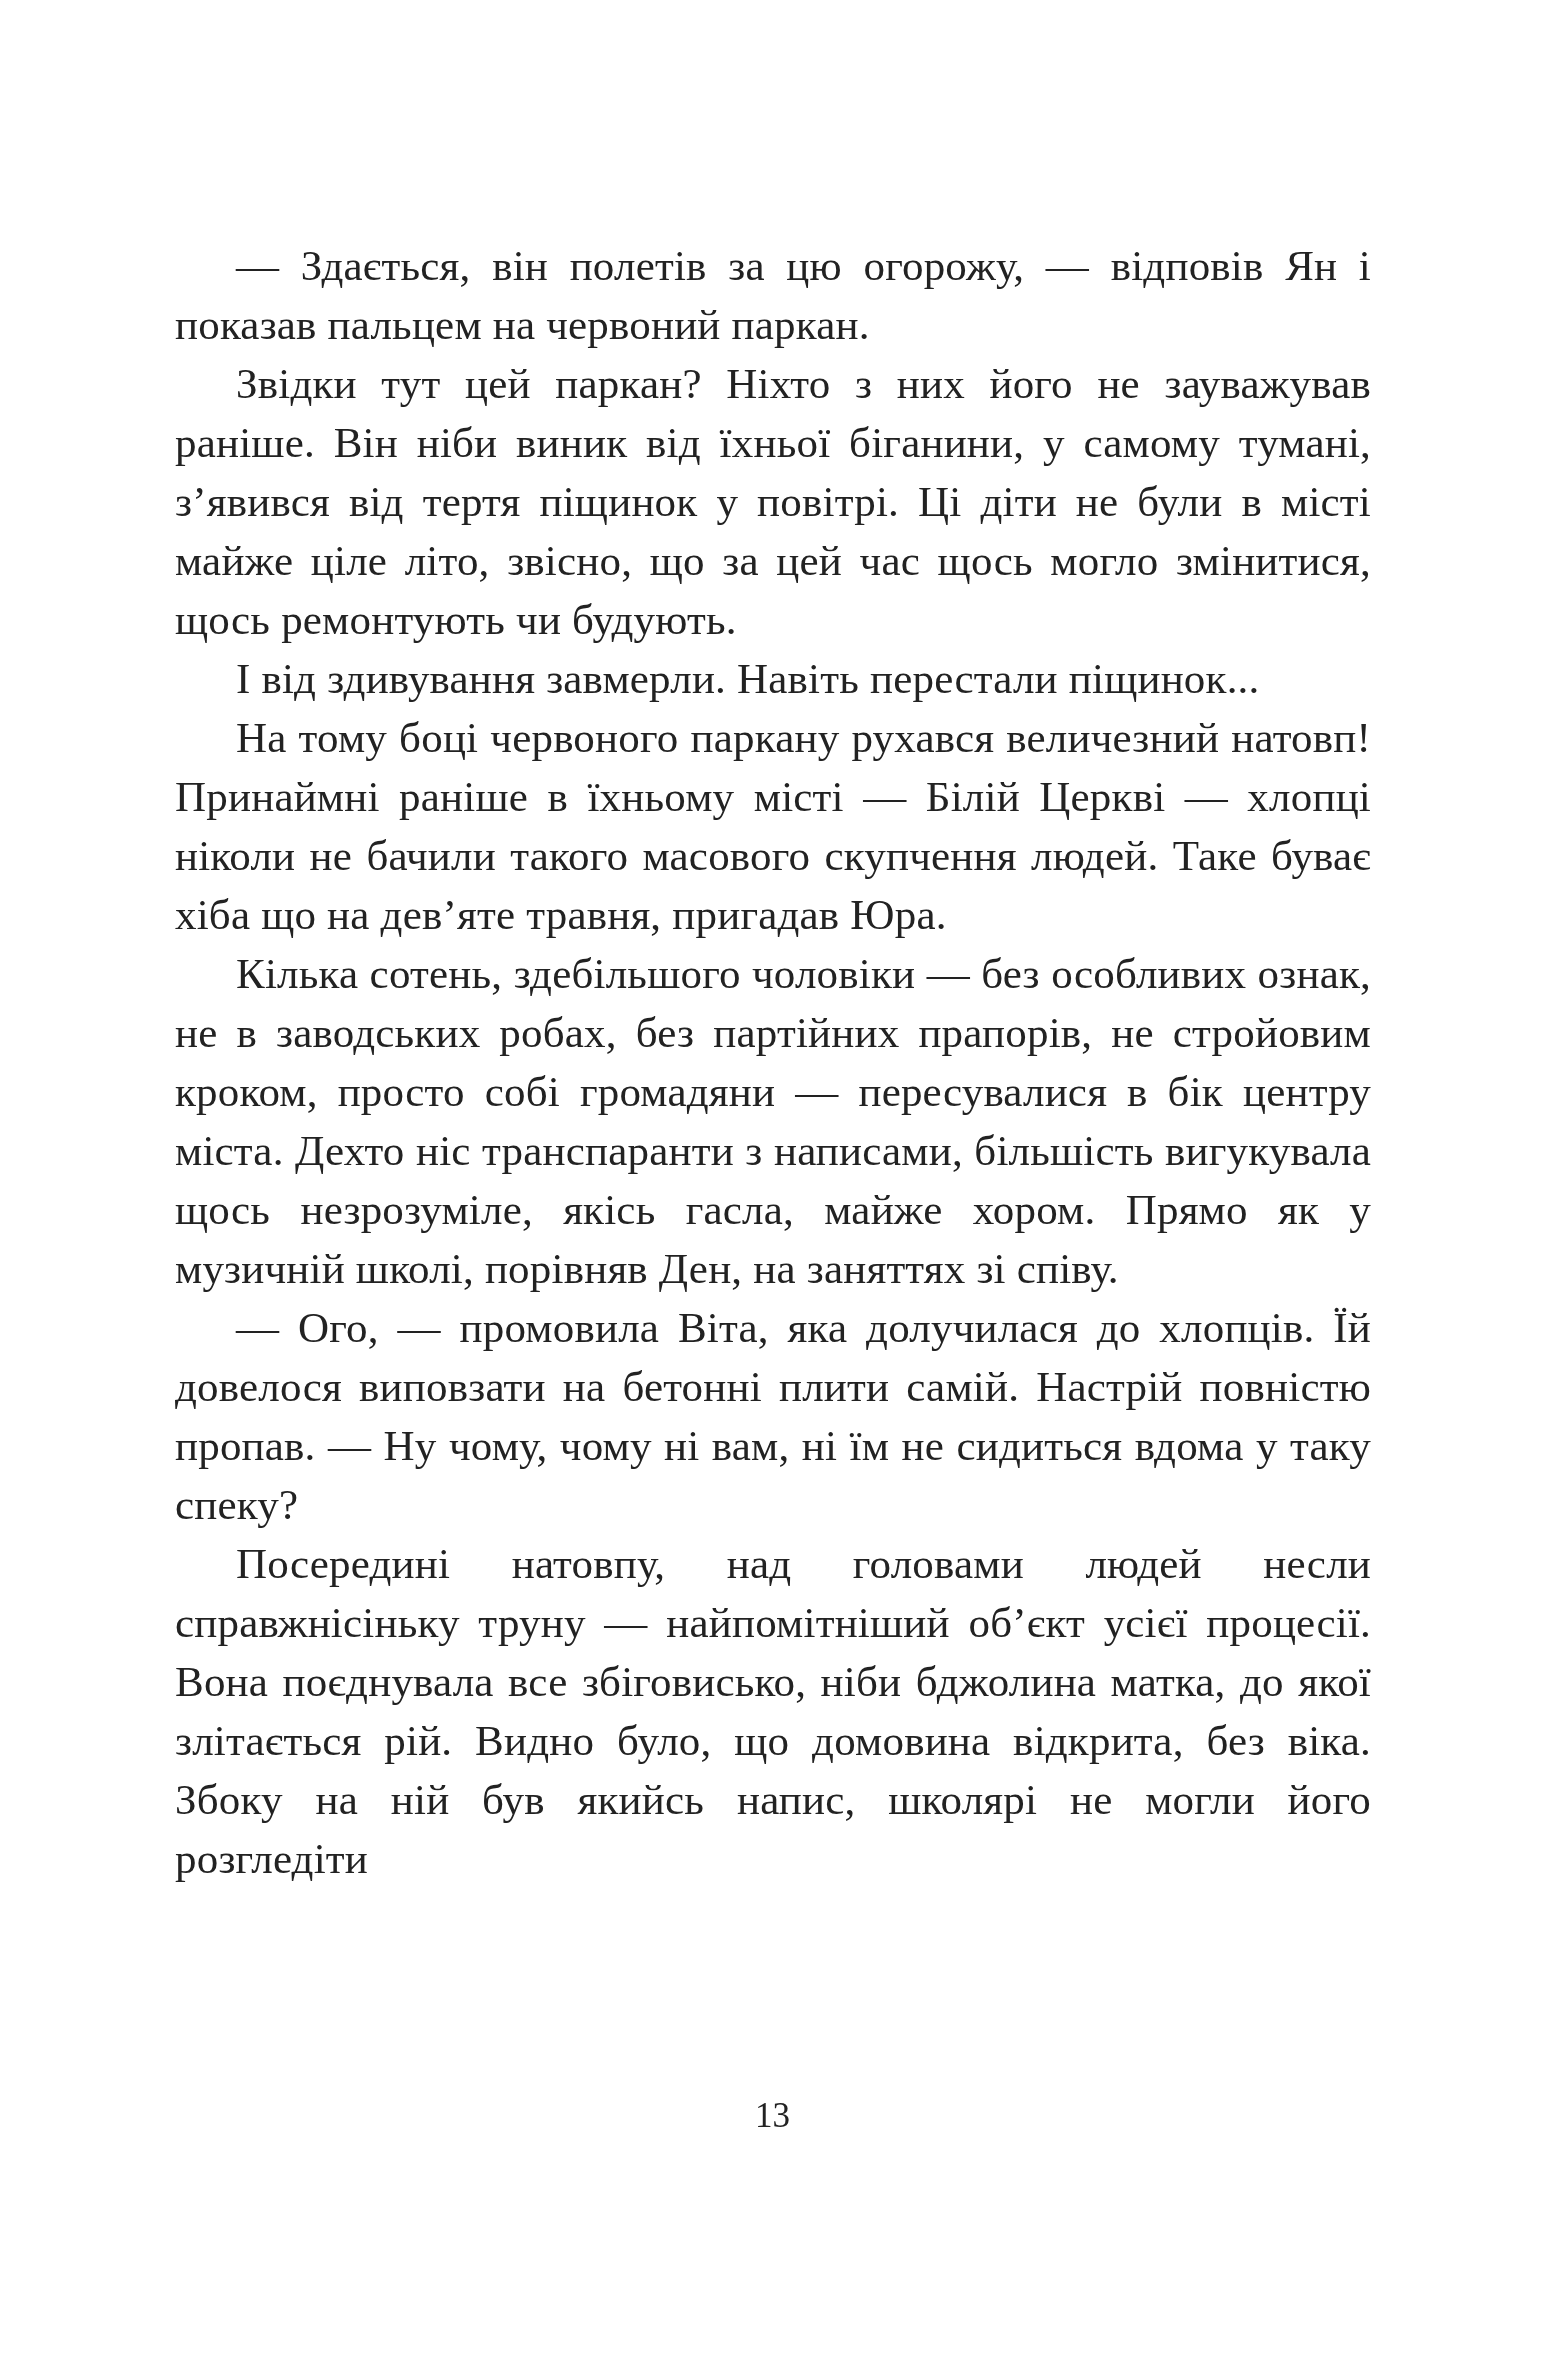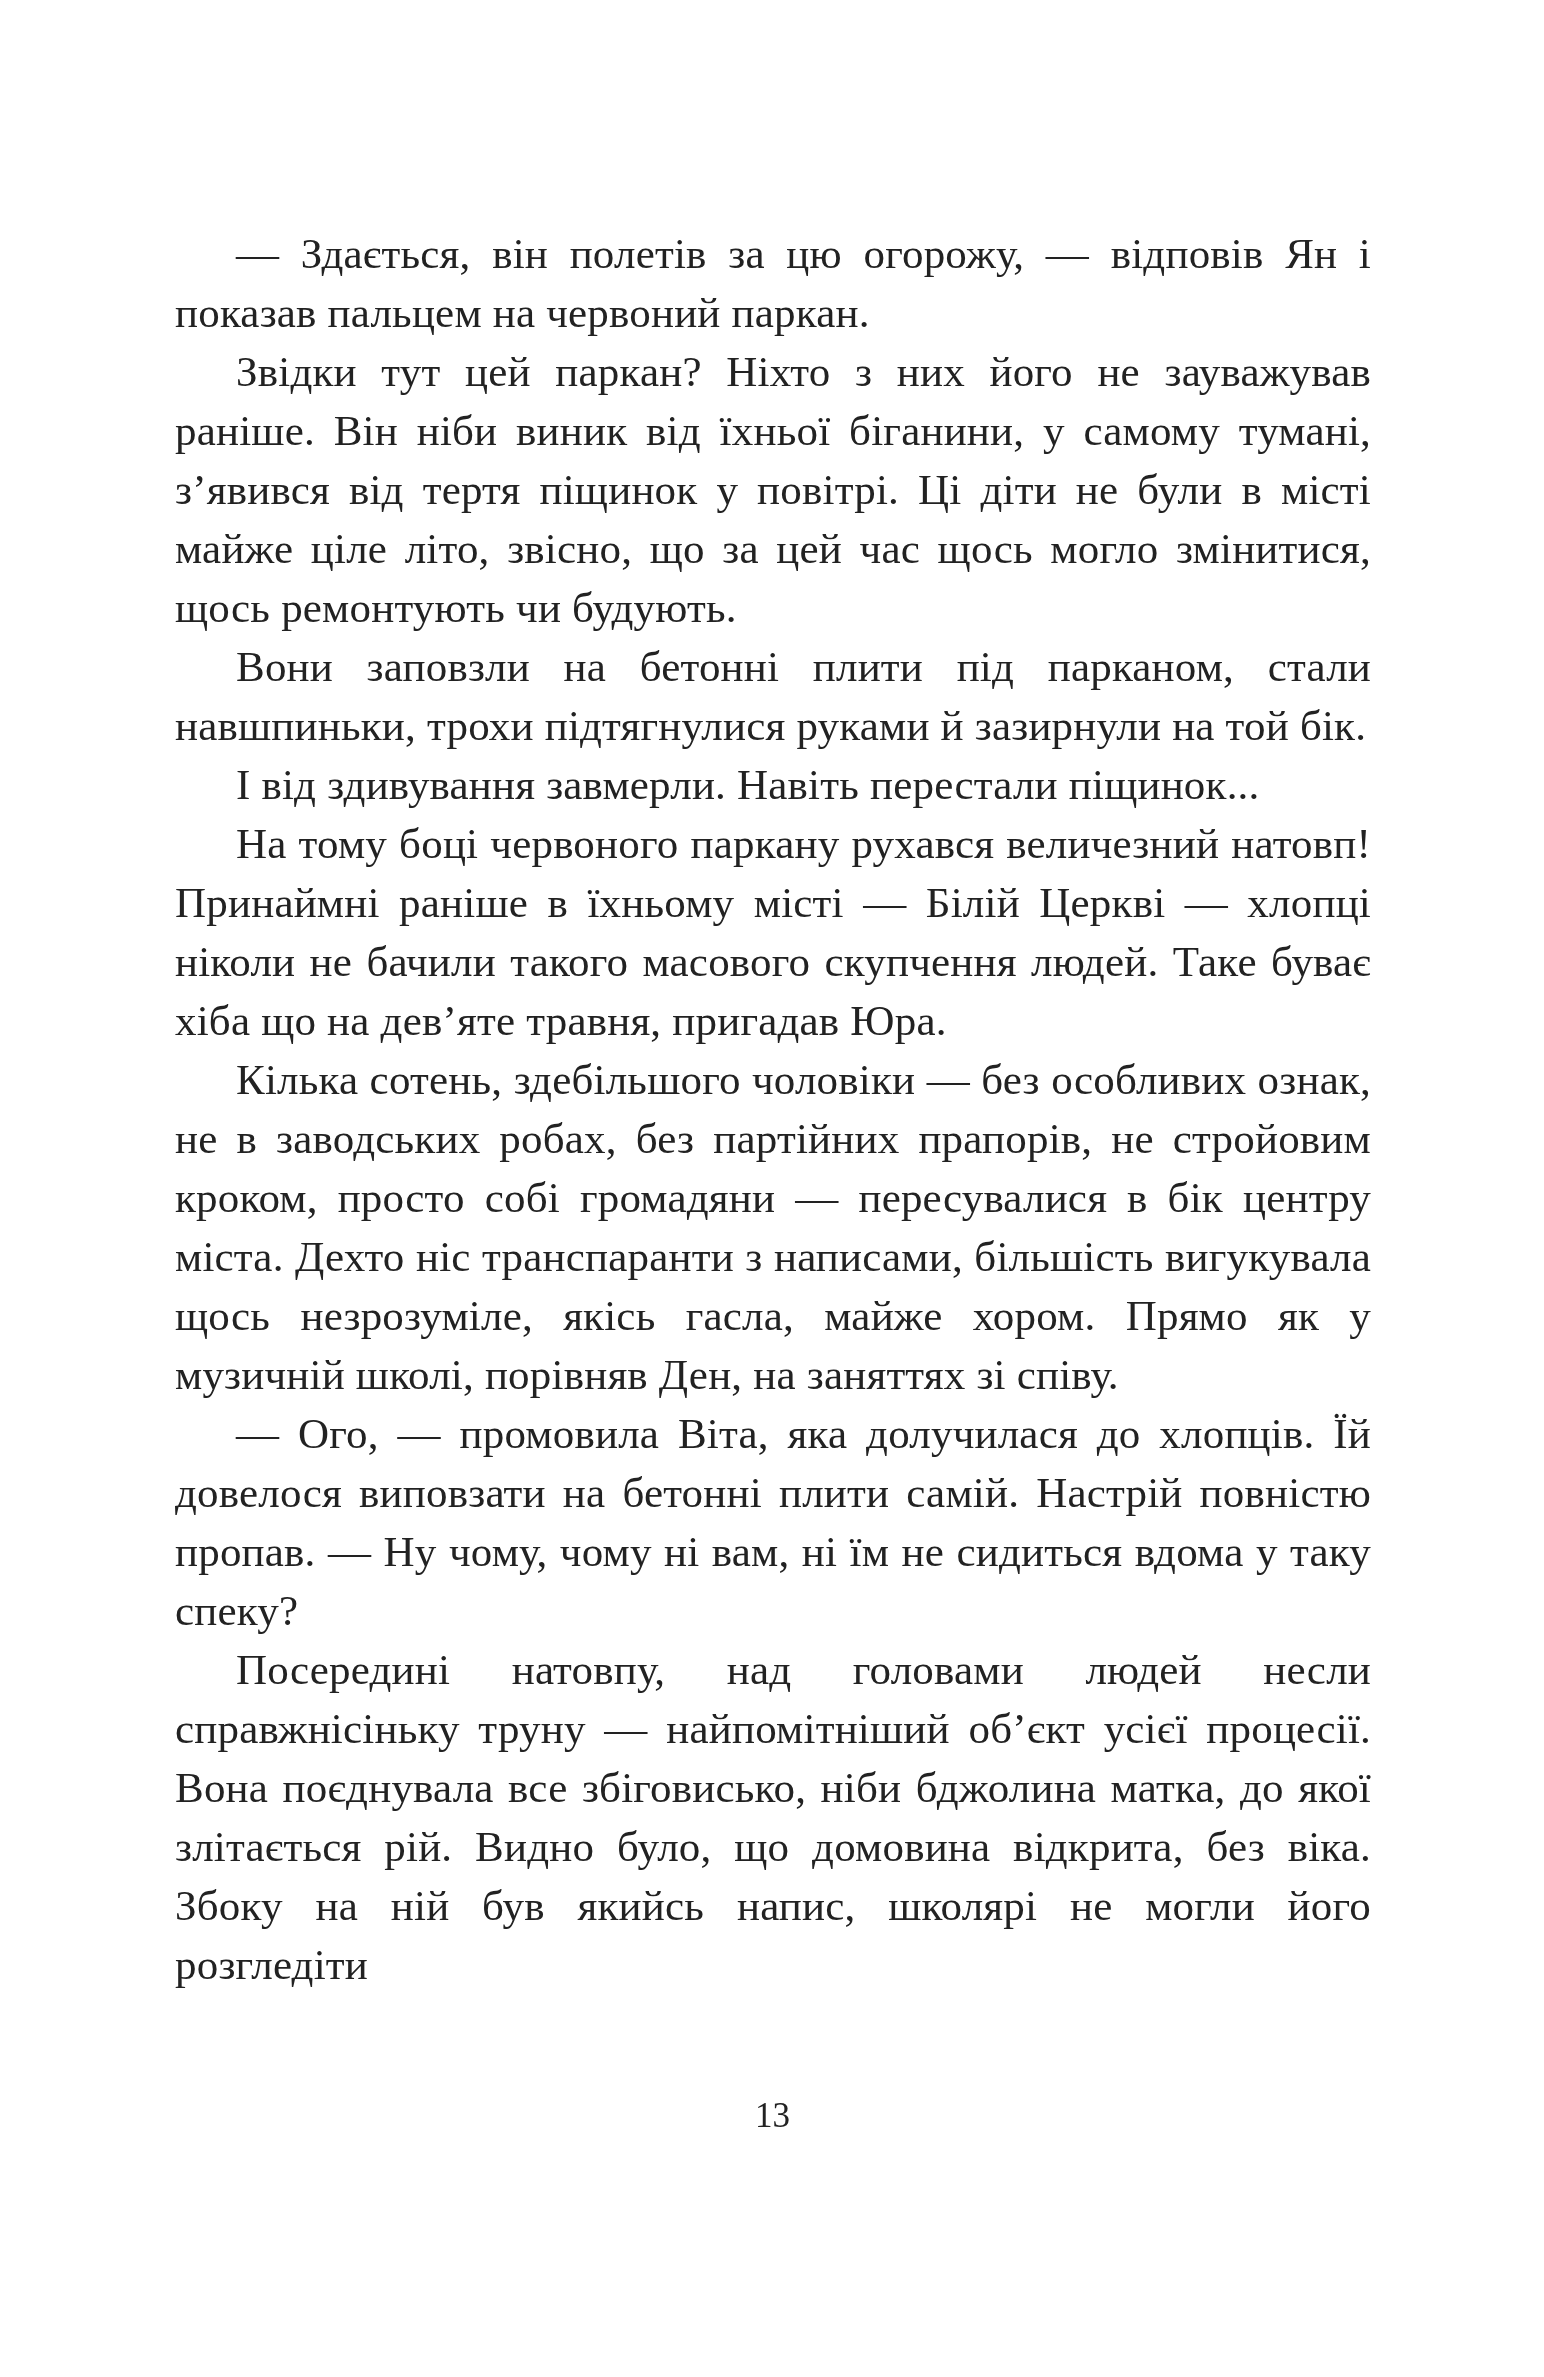--- a/index.html
+++ b/index.html
@@ -16,21 +16,21 @@
     overflow: hidden;
   }
   .book-page {
     position: absolute;
     inset: 0;
     background: #ffffff;
   }
   .page-text {
     position: absolute;
     left: 175px;
-    top: 224px;
+    top: 236px;
     width: 1196px;
     font-size: 43px;
     line-height: 59px;
     text-align: justify;
     letter-spacing: 0.2px;
   }
   .para {
     margin: 0;
     padding: 0;
     text-indent: 61px;
@@ -47,21 +47,20 @@
     font-family: Liberation Serif, serif;
   }
 </style>
 </head>
 <body>
 
 <div class="book-page">
   <div class="page-text">
       <p class="para">— Здається, він полетів за цю огорожу, — відповів Ян і показав пальцем на червоний паркан.</p>
       <p class="para">Звідки тут цей паркан? Ніхто з них його не зауважував раніше. Він ніби виник від їхньої біганини, у самому тумані, з’явився від тертя піщинок у повітрі. Ці діти не були в місті майже ціле літо, звісно, що за цей час щось могло змінитися, щось ремонтують чи будують.</p>
-      <p class="para">Вони заповзли на бетонні плити під парканом, стали навшпиньки, трохи підтягнулися руками й зазирнули на той бік.</p>
       <p class="para">І від здивування завмерли. Навіть перестали піщинок...</p>
       <p class="para">На тому боці червоного паркану рухався величезний натовп! Принаймні раніше в їхньому місті — Білій Церкві — хлопці ніколи не бачили такого масового скупчення людей. Таке буває хіба що на дев’яте травня, пригадав Юра.</p>
       <p class="para">Кілька сотень, здебільшого чоловіки — без особливих ознак, не в заводських робах, без партійних прапорів, не стройовим кроком, просто собі громадяни — пересувалися в бік центру міста. Дехто ніс транспаранти з написами, більшість вигукувала щось незрозуміле, якісь гасла, майже хором. Прямо як у музичній школі, порівняв Ден, на заняттях зі співу.</p>
       <p class="para">— Ого, — промовила Віта, яка долучилася до хлопців. Їй довелося виповзати на бетонні плити самій. Настрій повністю пропав. — Ну чому, чому ні вам, ні їм не сидиться вдома у таку спеку?</p>
       <p class="para">Посередині натовпу, над головами людей несли справжнісіньку труну — найпомітніший об’єкт усієї процесії. Вона поєднувала все збіговисько, ніби бджолина матка, до якої злітається рій. Видно було, що домовина відкрита, без віка. Збоку на ній був якийсь напис, школярі не могли його розгледіти</p>
     </div>
   <div class="page-number">13</div>
 </div>
 
 

